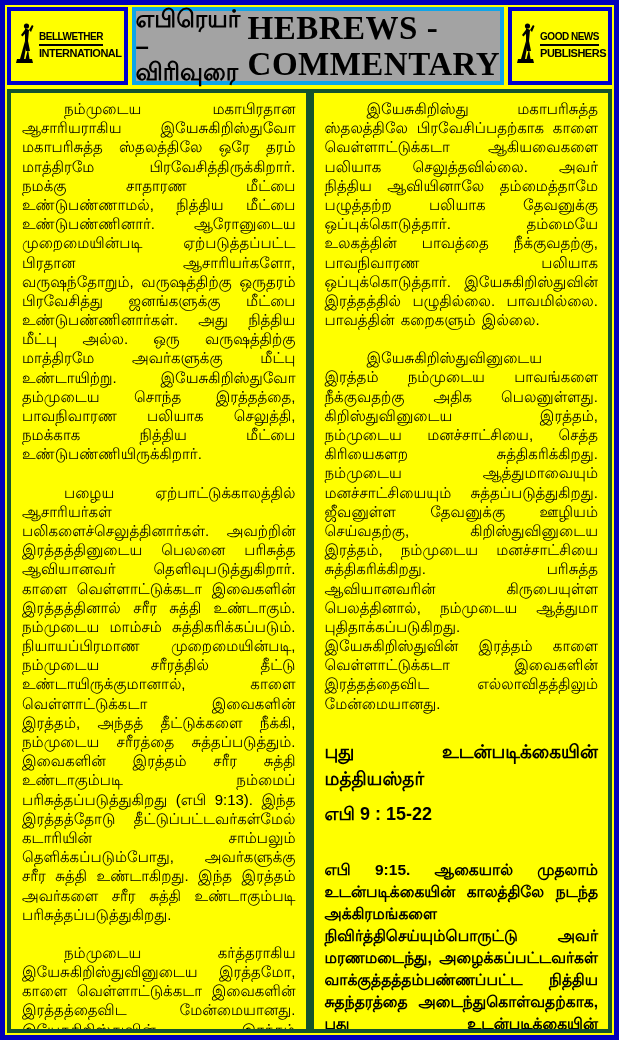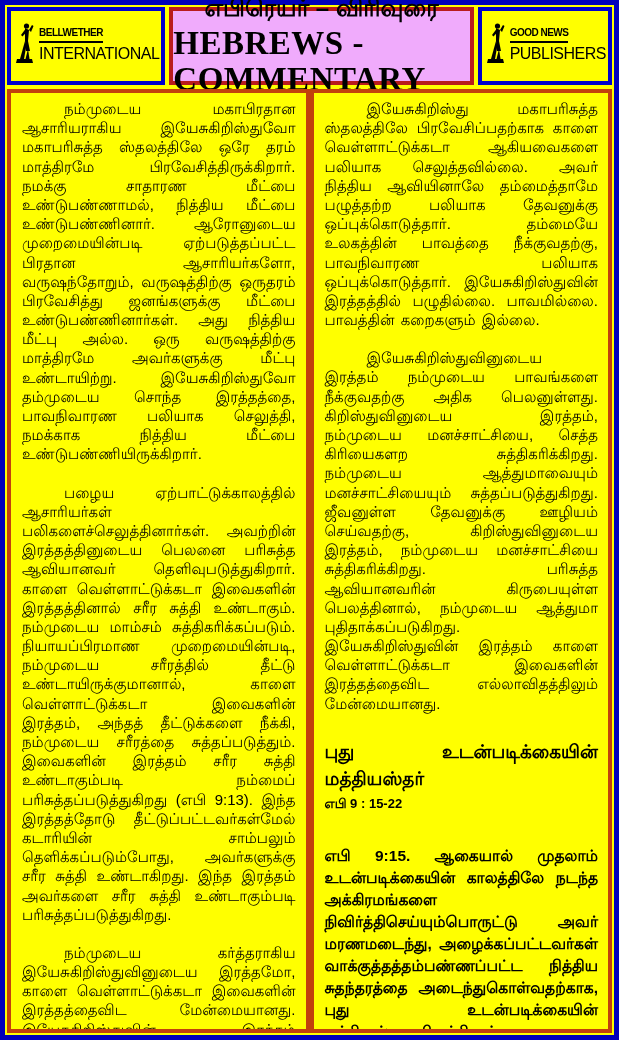--- a/index.html
+++ b/index.html
@@ -24,46 +24,46 @@
     gap: 4px; padding: 2px;
   }
   .logo-left  { flex: 0 0 107px; }
   .logo-right { flex: 0 0 103px; }
   .statue { width: 22px; height: 46px; flex: 0 0 auto; }
   .logo-text { display: flex; flex-direction: column; align-items: flex-start; }
   .logo-line1 {
     font-weight: bold; font-size: 10px; letter-spacing: -0.5px;
     border-bottom: 2px solid #000; padding-bottom: 1px; line-height: 1.25;
   }
-  .logo-line2 { font-weight: normal; font-size: 16px; letter-spacing: -0.5px; line-height: 1.35; }
+  .logo-line2 { font-weight: bold; font-size: 11px; letter-spacing: -0.5px; line-height: 1.35; }
   .title-box {
-    flex: 1 1 auto; border: 4px solid #b91c1c; background: #f0abfc;
-    display: flex; flex-direction: column; align-items: center; justify-content: center;
+    flex: 1 1 auto; border: 4px solid #0ea5e9; background: #a3a3a3;
+    display: flex; flex-direction: row; align-items: center; justify-content: center;
     gap: 4px;
   }
   .title-tamil   { font-weight: bold; font-size: 24px; line-height: 1.1; }
   .title-english { font-family: "Liberation Serif", serif; font-weight: bold; font-size: 33px; line-height: 1.1; letter-spacing: 0.5px; }
   
   .content { display: flex; gap: 0; flex: 1 1 auto; margin-top: 4px; min-height: 0; }
   .col {
-    width: 50%; border: 4px solid #c2410c; background: #ffff00;
+    width: 50%; border: 4px solid #14532d; background: #ffff00;
     padding: 6px 10px 2px 11px;
     text-align: justify; overflow: hidden;
   }
   .col p {
     font-size: 15px; line-height: 1.28; margin-bottom: 19px;
     word-spacing: 2px;
   }
   .col p.indent { text-indent: 42px; }
   .col p:last-child { margin-bottom: 0; }
   .section-heading {
     font-weight: bold; font-size: 18.5px; line-height: 1.45;
     margin-top: 26px; text-align: justify; word-spacing: 3px;
   }
-  .section-ref { font-weight: bold; font-size: 13px; margin-top: 4px; text-align: left; }
+  .section-ref { font-weight: bold; font-size: 18px; margin-top: 12px; text-align: left; }
   .verse {
     font-weight: bold; font-size: 15.5px; line-height: 1.42;
     margin-top: 32px; text-align: justify; word-spacing: 3px;
   }
 </style>
 </head>
 <body>
 
 <div class="page">
 

